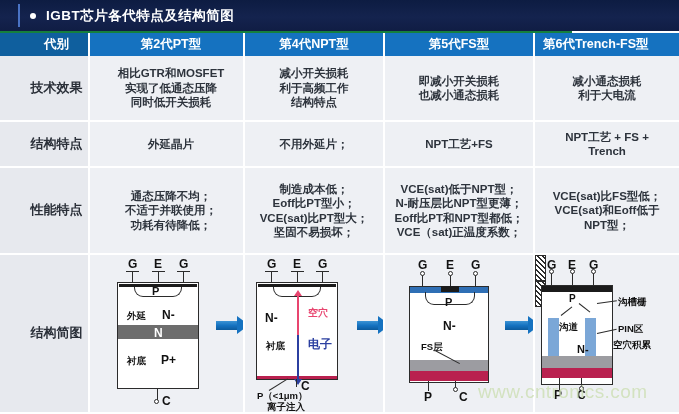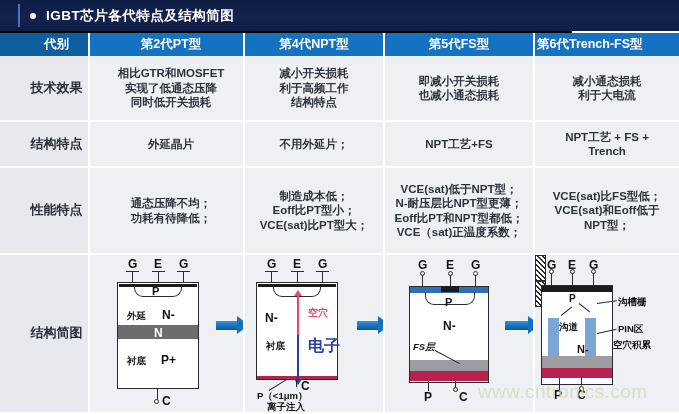--- a/index.html
+++ b/index.html
@@ -1,21 +1,21 @@
 <!DOCTYPE html>
 <html><head>
 <meta charset="utf-8">
 <style>
   html,body{margin:0;padding:0;}
   body{
     width:679px;height:414px;overflow:hidden;
     font-family:"Liberation Sans","DejaVu Sans",sans-serif;
     background:#ffffff;position:relative;
   }
-  #page{position:relative;width:572px;height:414px;background:#000000;}
+  #page{position:relative;width:572px;height:414px;background:#15803d;}
 
   
   .titlebar{
     position:absolute;left:0;top:0;width:679px;height:31px;
     background:linear-gradient(180deg,#0d1c42 0%,#14234e 55%,#101d44 100%);
     display:flex;align-items:center;
   }
   .titlebar .inner{
     position:absolute;left:18px;top:4px;right:2px;bottom:4px;
     border-left:2px solid #4a73c4;
@@ -48,21 +48,21 @@
 
   
   .hdr{height:23px;}
   .hdr .cell{
     background:#1572c0;color:#fff;font-size:12.5px;font-weight:bold;
     border-right:2px solid #ffffff;
     white-space:nowrap;
   }
   .hdr .cell:last-child{border-right:none;}
   .hdr .c0{background:#0f5f9e;}
-  .hdr .c4{justify-content:flex-start;padding-left:2px;}
+  .hdr .c4{justify-content:flex-start;padding-left:8px;}
 
   
   .r1{height:66px;}
   .r2{height:46px;}
   .r3{height:87px;}
   .r4{height:159px;}
 
   .trow.body .cell{
     border-right:2px solid #ffffff;
     border-bottom:2px solid #ffffff;
@@ -120,21 +120,21 @@
     border-left:4px solid transparent;border-right:4px solid transparent;
     border-bottom:6px solid #e8456f;
   }
   .bluearrow{position:absolute;background:#2b3fa0;width:2px;}
   .bluearrow:after{
     content:"";position:absolute;left:-3px;bottom:-5px;
     border-left:4px solid transparent;border-right:4px solid transparent;
     border-top:6px solid #2b3fa0;
   }
   .redtxt{color:#e8456f;font-weight:bold;font-size:10px;position:absolute;}
-  .bluetxt{color:#2b3fa0;font-weight:bold;font-size:16px;position:absolute;font-family:Liberation Mono, monospace;}
+  .bluetxt{color:#2b3fa0;font-weight:bold;font-size:12px;position:absolute;}
   .pointer{position:absolute;background:#2b2b2b;height:1px;transform-origin:left center;}
 
   
   .flow{
     position:absolute;height:9px;
     background:linear-gradient(180deg,#3b93d4 0%,#1572c0 50%,#0c5a9c 100%);
   }
   .flow:after{
     content:"";position:absolute;right:-11px;top:-5px;
     border-top:9.5px solid transparent;border-bottom:9.5px solid transparent;
@@ -223,28 +223,30 @@
           <span>Trench</span>
         </span>
       </div>
     </div>
 
     <div class="trow body r3">
       <div class="cell c0 rlabel">性能特点</div>
       <div class="cell c1 txt">
         <span class="lines">
           <span>通态压降不均；</span>
+          <span>不适于并联使用；</span>
           <span>功耗有待降低；</span>
         </span>
       </div>
       <div class="cell c2 txt">
         <span class="lines">
           <span>制造成本低；</span>
           <span>Eoff比PT型小；</span>
           <span>VCE(sat)比PT型大；</span>
+          <span>坚固不易损坏；</span>
         </span>
       </div>
       <div class="cell c3 txt">
         <span class="lines">
           <span>VCE(sat)低于NPT型；</span>
           <span>N-耐压层比NPT型更薄；</span>
           <span>Eoff比PT和NPT型都低；</span>
           <span>VCE（sat)正温度系数；</span>
         </span>
       </div>
@@ -351,21 +353,21 @@
           <div class="layer oxide" style="left:25px;top:32px;width:78px;height:6px;"></div>
           <div class="layer topmetal" style="left:56px;top:31px;width:18px;height:6px;"></div>
           <div class="emitterGate" style="left:40px;top:37px;width:48px;height:12px;"></div>
           <div class="term" style="left:60px;top:41px;font-size:11px;">P</div>
 
           <div class="lbl big" style="left:58px;top:64px;">N-</div>
 
           <div class="layer grey2" style="left:25px;top:105px;width:78px;height:11px;"></div>
           <div class="layer crimson" style="left:25px;top:116px;width:78px;height:10px;"></div>
 
-          <div class="lbl" style="left:28px;top:86px;font-style:italic;">FS层</div>
+          <div class="lbl" style="left:36px;top:86px;">FS层</div>
           <div class="pointer" style="left:50px;top:95px;width:28px;transform:rotate(28deg);"></div>
 
           <div class="lead" style="left:43px;top:126px;width:1.4px;height:10px;"></div>
           <div class="term" style="left:39px;top:135px;">P</div>
           <div class="lead" style="left:70px;top:126px;width:1.4px;height:8px;"></div>
           <div class="circle" style="left:68px;top:132px;"></div>
           <div class="term" style="left:74px;top:135px;">C</div>
 
           <div class="flow" style="left:120px;top:66px;width:24px;"></div>
         </div>

